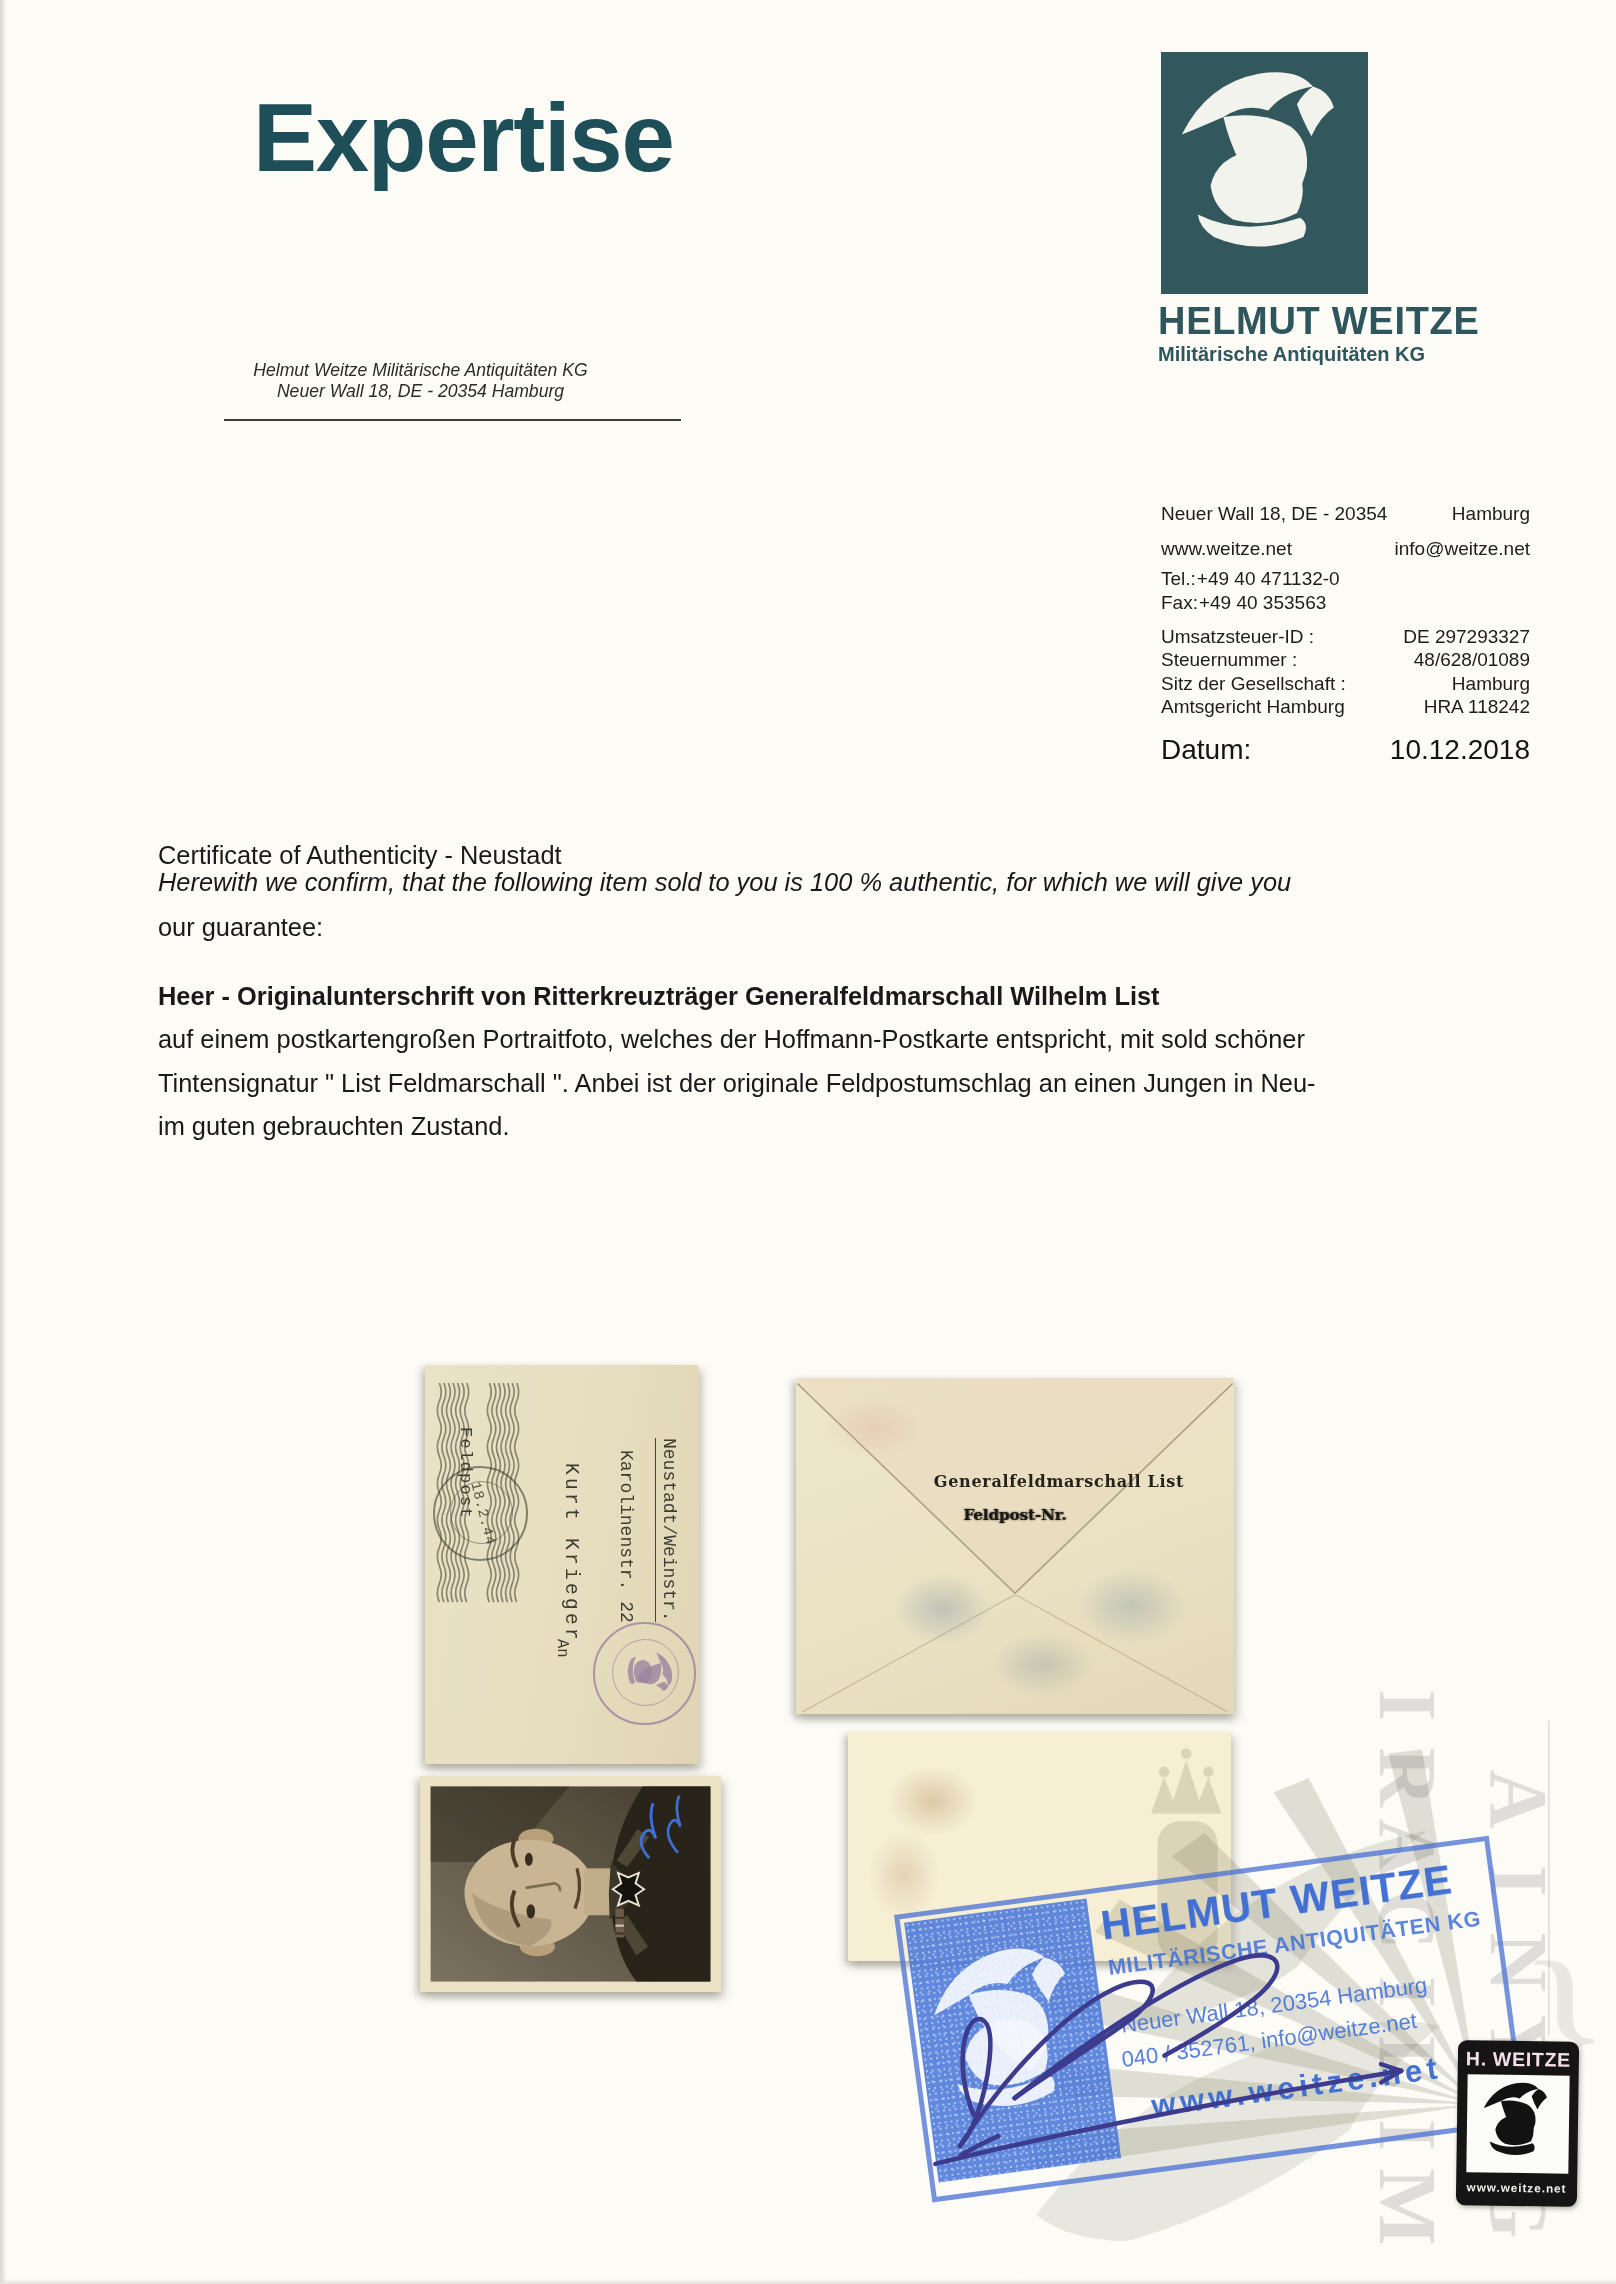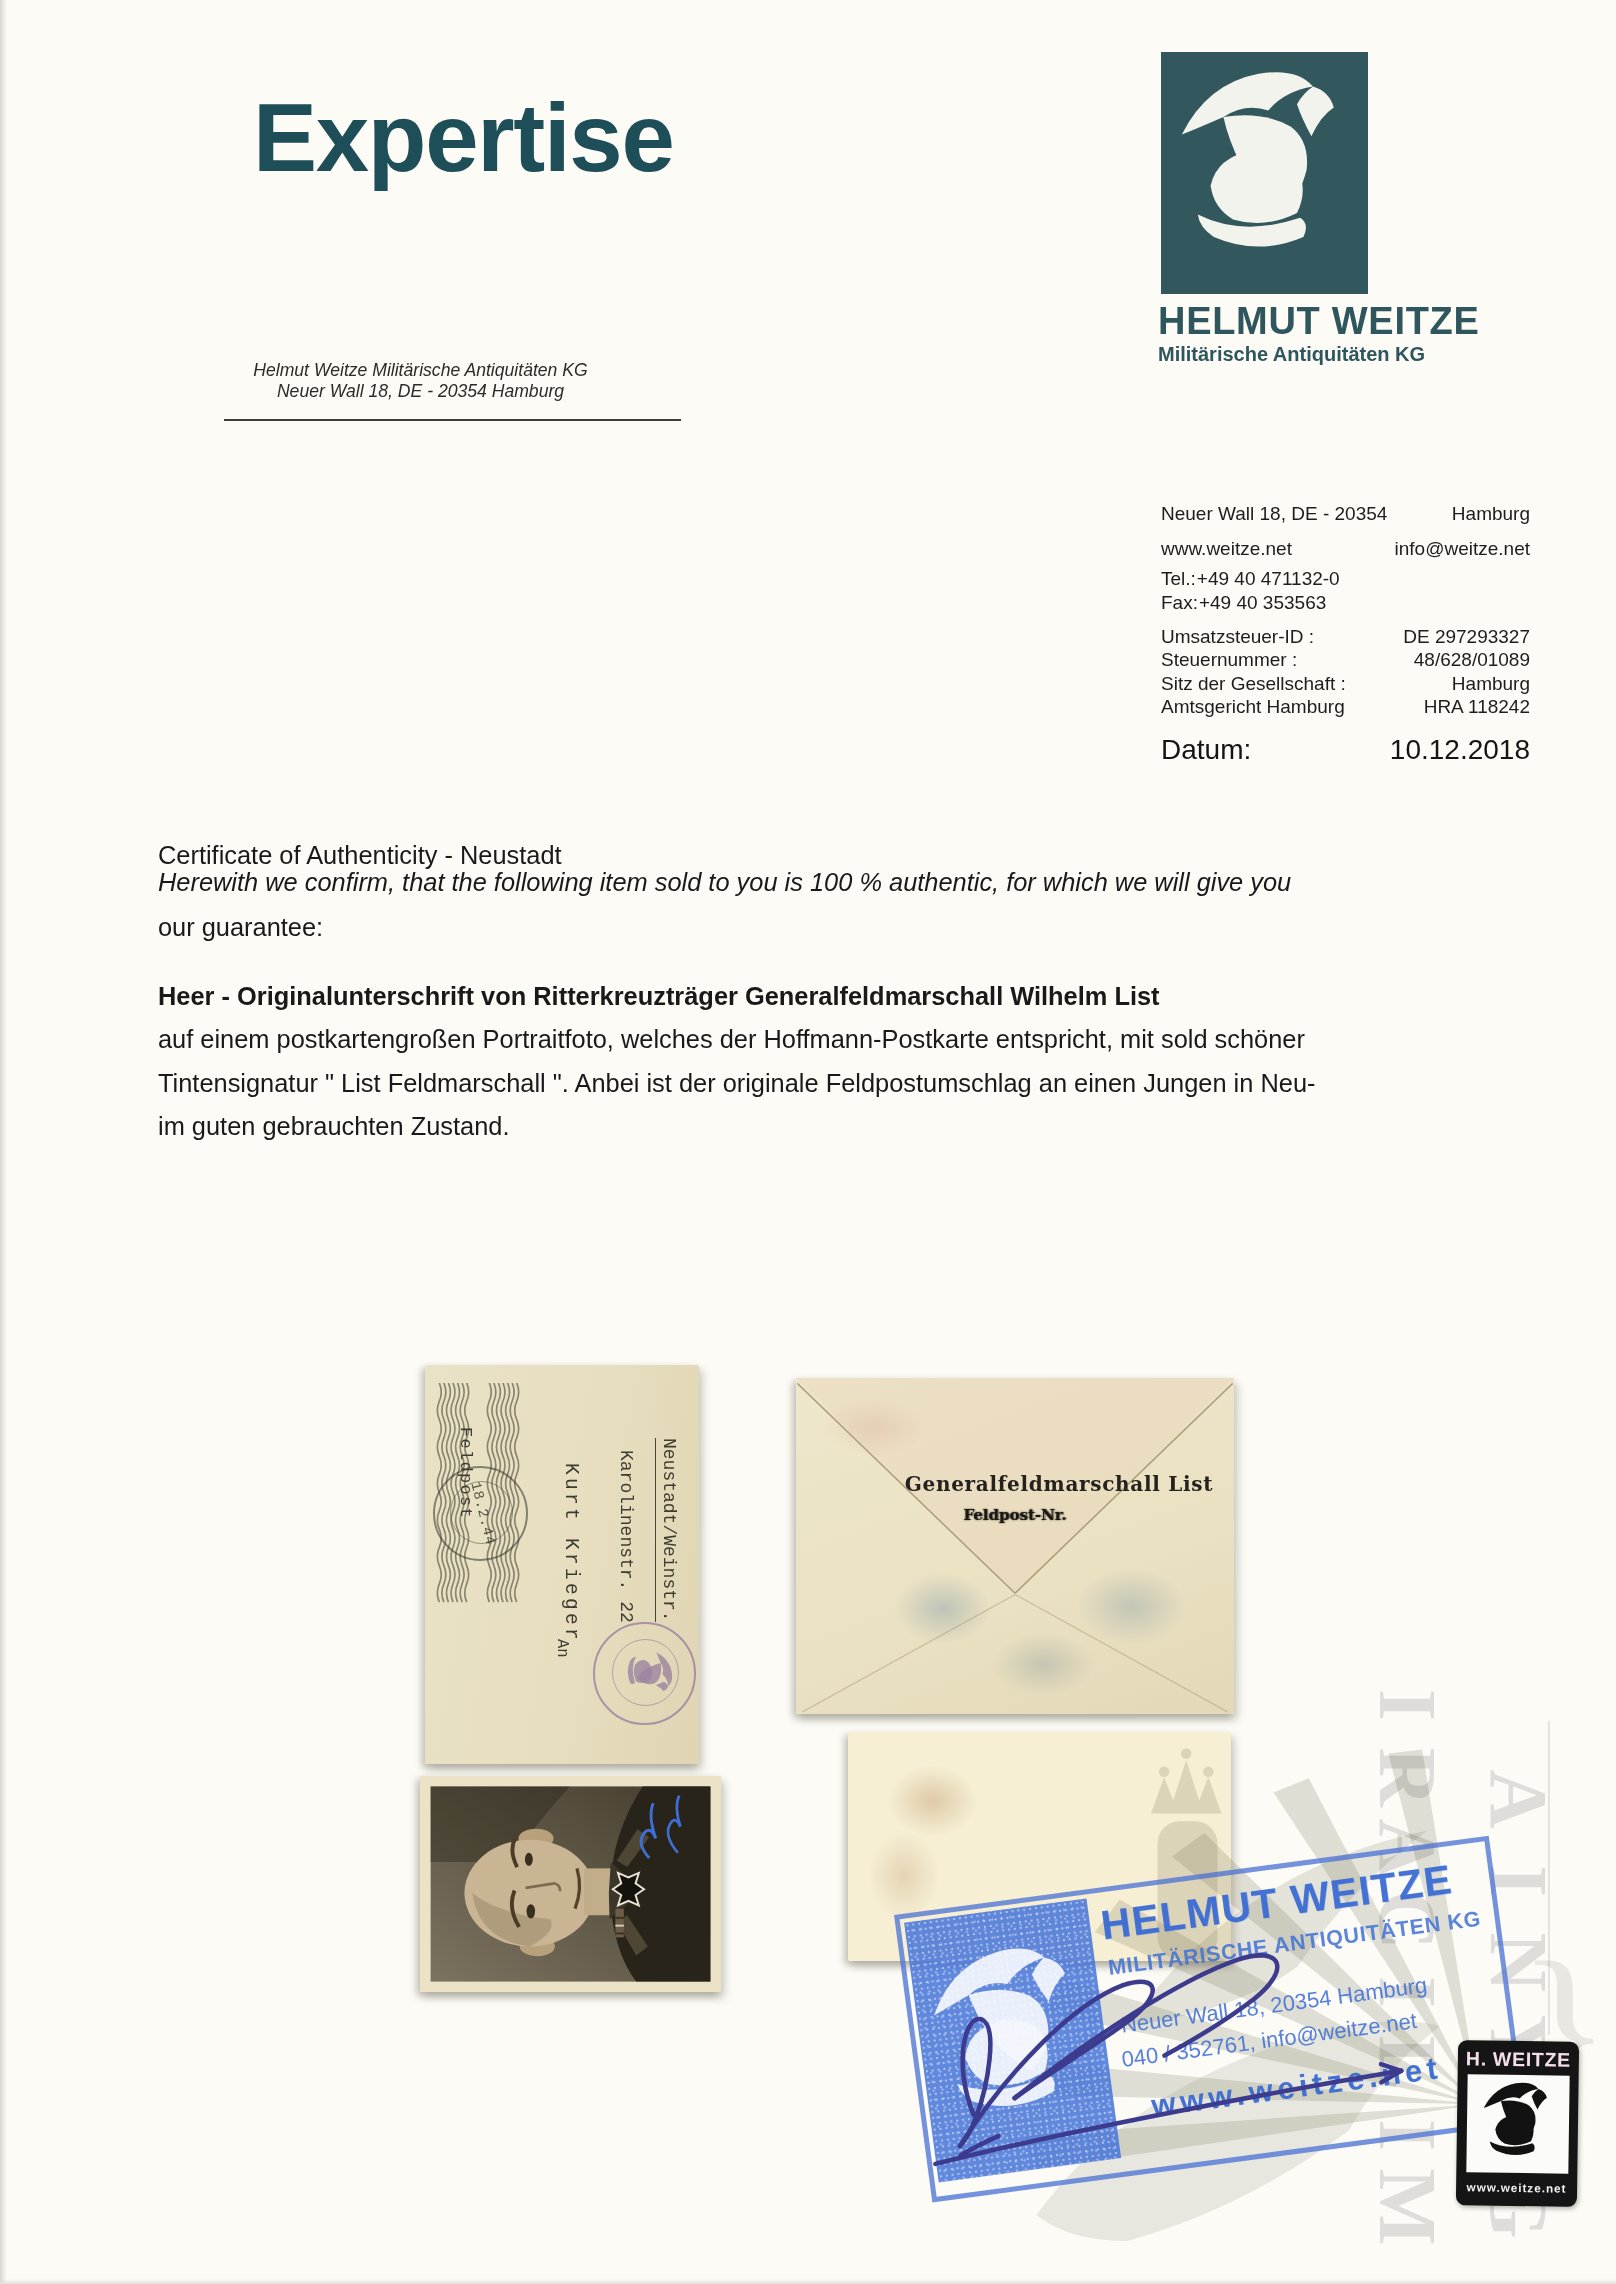--- a/index.html
+++ b/index.html
@@ -57,21 +57,21 @@
                    transform:rotate(-14deg);letter-spacing:0.7px;}
   .eaglestamp{position:absolute;left:257px;top:2.6px;width:99px;height:99px;border:2px solid rgba(120,88,148,.55);
               border-radius:50%;z-index:2;}
   .eaglestamp .inner{position:absolute;left:15px;top:15px;width:65px;height:65px;border:1.3px solid rgba(120,88,148,.45);border-radius:50%;}
   .eaglestamp svg{position:absolute;left:22px;top:19.5px;width:55px;height:57px;opacity:.65;}
 
   
   #env-back{left:796px;top:1378px;width:438px;height:336px;background:linear-gradient(160deg,#efe7cc,#eae1c2 60%,#e3d9b8);}
   #env-back svg.flap{position:absolute;left:0;top:0;width:438px;height:336px;}
   .env2-line1{position:absolute;left:0;top:94px;width:526px;text-align:center;font-family:"DejaVu Serif","Liberation Serif",serif;
-              font-weight:bold;font-size:20px;color:#23221c;letter-spacing:0.7px;}
+              font-weight:bold;font-size:16px;color:#23221c;letter-spacing:0.7px;}
   .env2-line2{position:absolute;left:0;top:128px;width:438px;text-align:center;font-family:"DejaVu Serif","Liberation Serif",serif;
               font-weight:bold;font-size:15px;color:#191812;text-shadow:0 0 2px rgba(25,24,18,.8),1.3px 0 0 rgba(25,24,18,.4);}
   .blot{position:absolute;border-radius:50%;}
 
   
   #faded-paper{left:848px;top:1732px;width:383px;height:229px;background:#f6efd4;}
 
   
   #portrait{left:420px;top:1776px;width:301px;height:216px;background:#ece2c6;}
   .port-inner{position:absolute;left:0;top:0;width:216px;height:301px;transform-origin:0 0;

